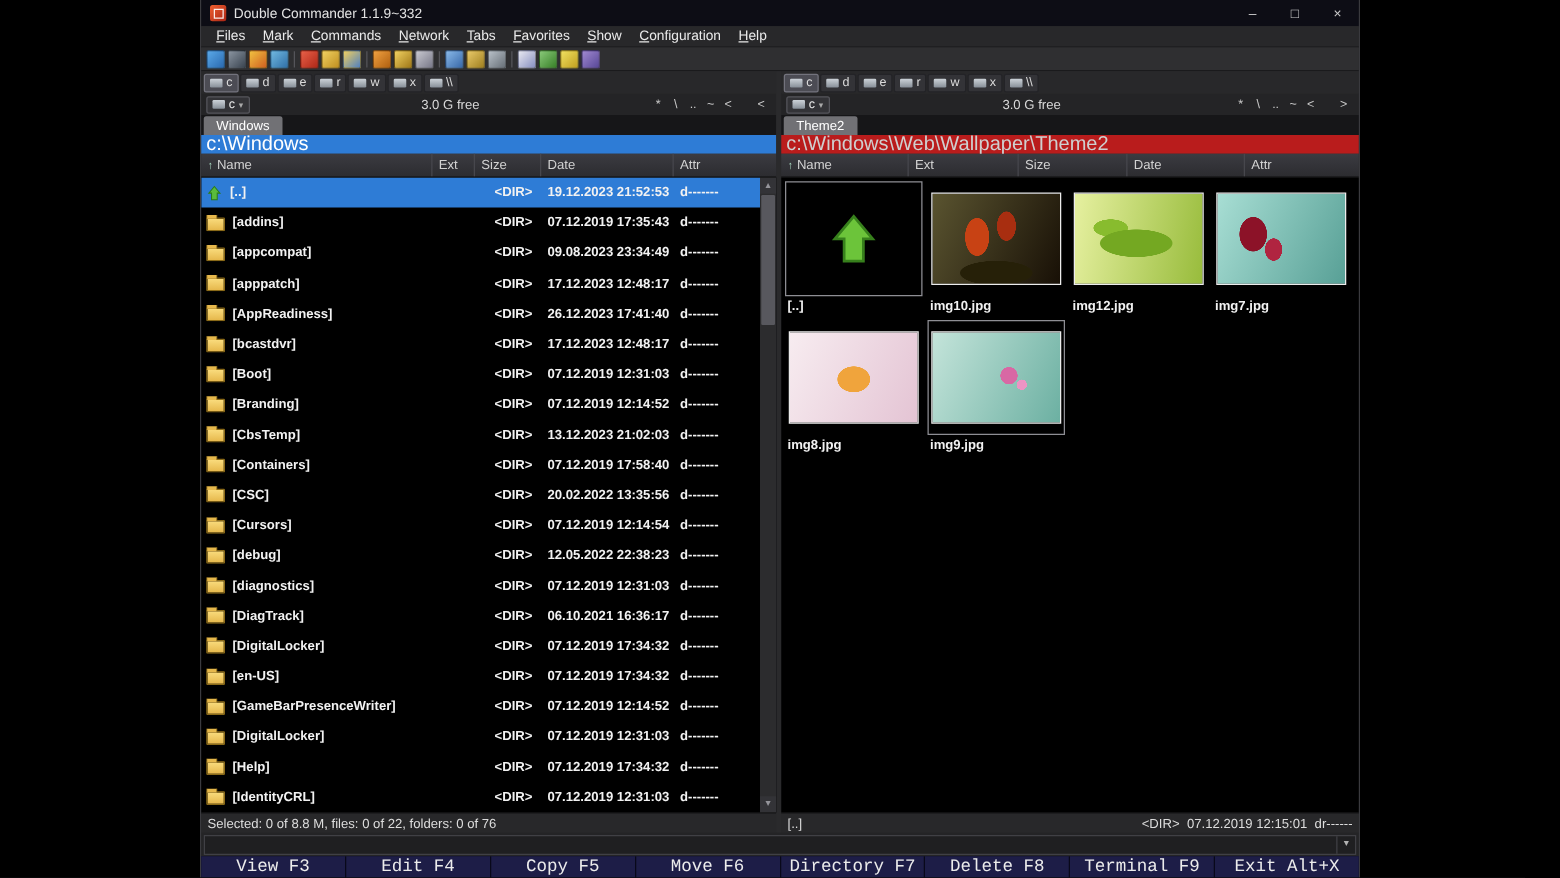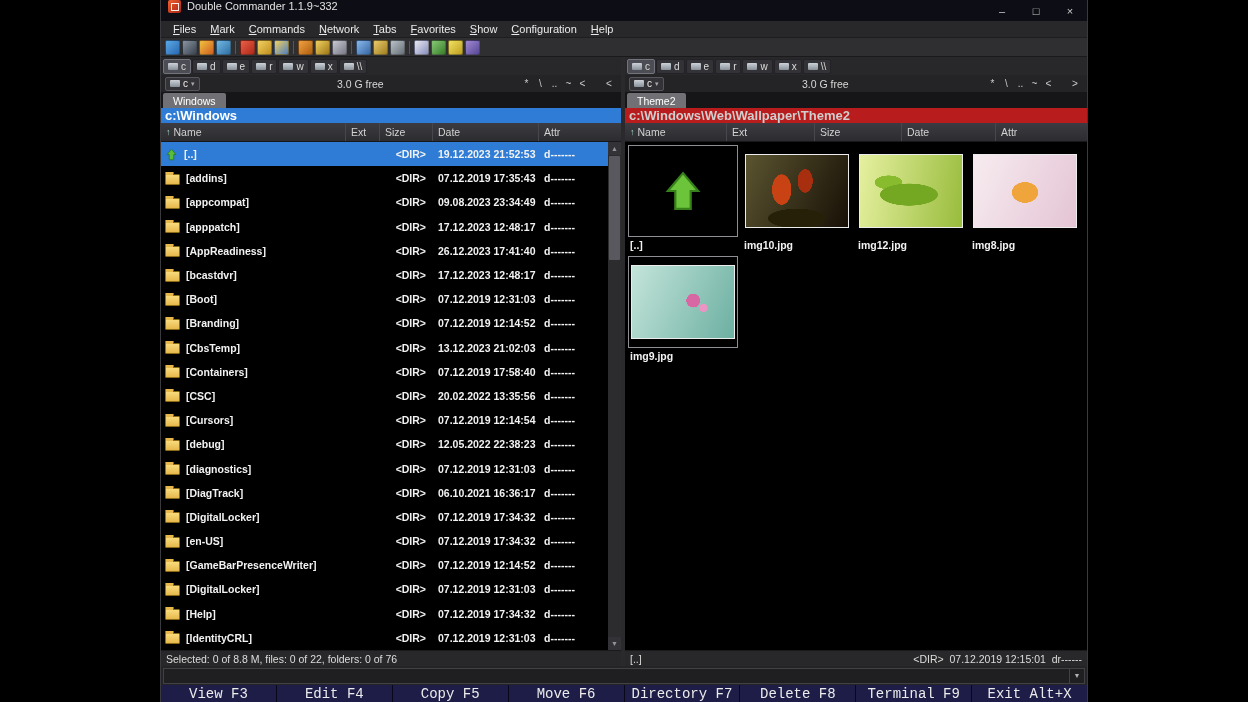--- a/index.html
+++ b/index.html
@@ -4,21 +4,21 @@
 <style>
   * { margin:0; padding:0; box-sizing:border-box; }
   html,body { width:1248px; height:702px; background:#000; overflow:hidden;
               font-family:"Liberation Sans", sans-serif; }
   .stage { position:relative; width:1248px; height:702px; background:#000; }
   .app { position:absolute; left:160px; top:0; width:928px; height:702px;
          background:#2a2a2c; display:flex; flex-direction:column;
          border-left:1px solid #3a3a3e; border-right:1px solid #3a3a3e; }
 
   
-  .titlebar { height:21px; flex:none; background:#0d0d15; display:flex; align-items:flex-start; padding-left:7px; }
+  .titlebar { height:21px; flex:none; background:#0d0d15; display:flex; align-items:center; padding-left:7px; }
   .app-icon { width:13px; height:13px; border-radius:2px; margin-right:6px; flex:none;
               background:linear-gradient(135deg,#f06030,#a82414); position:relative; }
   .app-icon::before { content:""; position:absolute; left:3px; top:3px; width:6px; height:6px;
               border:1px solid rgba(255,255,255,.9); }
   .title { font-size:11px; color:#e2e2e2; }
   .win-btns { margin-left:auto; display:flex; height:100%; }
   .win-btn { width:34px; display:flex; align-items:center; justify-content:center;
              color:#cccccc; font-size:11px; }
 
   
@@ -56,21 +56,21 @@
   .free { flex:1; text-align:center; font-size:10.5px; color:#d8d8d8; }
   .navbtns { display:flex; gap:3px; }
   .navbtn { min-width:11px; text-align:center; font-size:10px; color:#cccccc; padding:0 1px; }
   .histbtn { margin-left:15px; margin-right:2px; width:12px; text-align:center; font-size:10px; color:#cccccc; }
 
   .tabstrip { height:16px; flex:none; background:#161618; display:flex; align-items:flex-end; padding-left:2px; }
   .tab { height:15px; background:#717175; color:#ffffff; font-size:10.5px; display:flex;
          align-items:center; padding:0 10px; border-radius:2px 2px 0 0; }
 
   .pathbar { height:15px; flex:none; display:flex; align-items:center; padding:0 4px;
-             font-size:13px; font-weight:700; }
+             font-size:16px; font-weight:400; }
   .pathbar.active { background:#2e7cd6; color:#ffffff; }
   .pathbar.inactive { background:#b91c1c; color:#cfcfcf; }
 
   .colheader { height:19px; flex:none; background:linear-gradient(#3b3b41,#2c2c30);
                display:flex; align-items:center; font-size:10.5px; color:#d2d2d2;
                border-bottom:1px solid #18181a; }
   .hcol { display:flex; align-items:center; gap:3px; padding-left:5px; height:100%;
           border-right:1px solid #47474d; }
   .sort { font-size:9px; color:#a8d8c0; }
   #panel-left .hcol:nth-child(1){ width:185px; }
@@ -537,20 +537,26 @@
                 <div class="tlabel">img10.jpg</div>
               </div>
               <div class="thumb">
                 <div class="tframe">
                   <div class="timg" style="background: radial-gradient(42px 16px at 48% 55%, rgb(116, 168, 34) 0px, rgb(116, 168, 34) 68%, transparent 70%), radial-gradient(20px 10px at 28% 38%, rgb(136, 188, 46) 0px, rgb(136, 188, 46) 68%, transparent 70%), linear-gradient(100deg, rgb(230, 240, 160), rgb(152, 188, 60));"></div>
                 </div>
                 <div class="tlabel">img12.jpg</div>
               </div>
               <div class="thumb">
                 <div class="tframe">
+                  <div class="timg" style="background: radial-gradient(16px 20px at 28% 45%, rgb(140, 18, 40) 0px, rgb(140, 18, 40) 68%, transparent 70%), radial-gradient(10px 13px at 44% 62%, rgb(176, 36, 64) 0px, rgb(176, 36, 64) 68%, transparent 70%), linear-gradient(115deg, rgb(168, 222, 212), rgb(88, 160, 150));"></div>
+                </div>
+                <div class="tlabel">img7.jpg</div>
+              </div>
+              <div class="thumb">
+                <div class="tframe">
                   <div class="timg" style="background: radial-gradient(19px 15px at 50% 52%, rgb(240, 164, 60) 0px, rgb(240, 164, 60) 68%, transparent 70%), radial-gradient(7px 7px, rgb(192, 92, 40) 0px, rgb(192, 92, 40) 68%, transparent 70%), linear-gradient(115deg, rgb(247, 236, 240), rgb(228, 196, 212));"></div>
                 </div>
                 <div class="tlabel">img8.jpg</div>
               </div>
               <div class="thumb focused">
                 <div class="tframe">
                   <div class="timg" style="background: radial-gradient(10px 10px at 60% 48%, rgb(216, 104, 164) 0px, rgb(216, 104, 164) 68%, transparent 70%), radial-gradient(6px 6px at 70% 58%, rgb(236, 148, 196) 0px, rgb(236, 148, 196) 68%, transparent 70%), linear-gradient(115deg, rgb(196, 228, 218), rgb(108, 176, 162));"></div>
                 </div>
                 <div class="tlabel">img9.jpg</div>
               </div>

